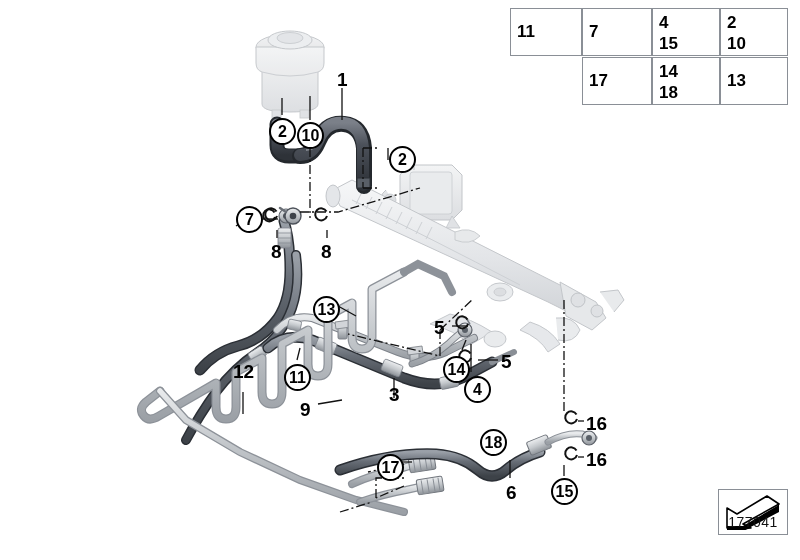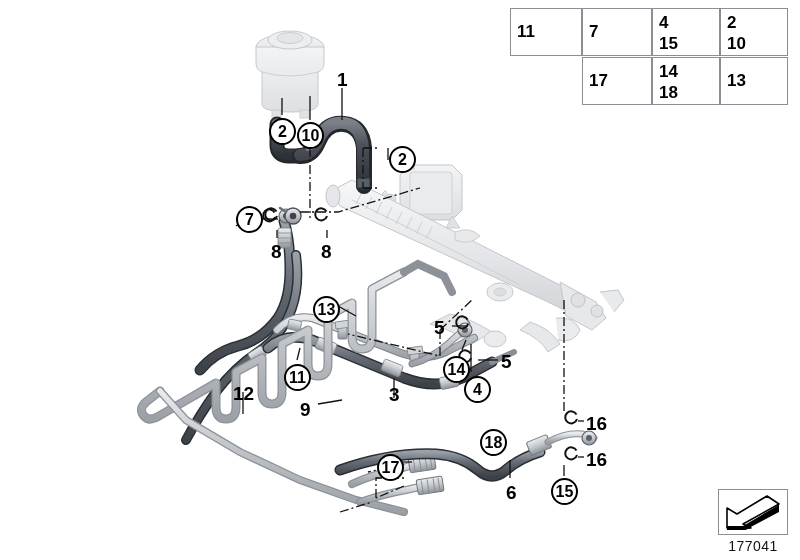--- a/index.html
+++ b/index.html
@@ -60,21 +60,21 @@
 
   
   #idbox{
     position:absolute;left:718px;top:489px;
     width:70px;height:46px;
     border:1px solid #8a8f96;
     background:#fff;
     box-sizing:border-box;
   }
   #idnum{
-    position:absolute;left:718px;top:538px;width:70px;
+    position:absolute;left:718px;top:514px;width:70px;
     text-align:center;
     font-size:14px;letter-spacing:.5px;
     font-family:"Liberation Sans", sans-serif;
     color:#111;
   }
 </style>
 </head>
 <body>
 
 <div id="stage">
@@ -375,21 +375,21 @@
       <div class="circ" style="left: 389px; top: 146px;">2</div>
       <div class="circ" style="left: 236px; top: 206px;">7</div>
       <div class="lbl" style="left: 271px; top: 242px;">8</div>
       <div class="lbl" style="left: 321px; top: 242px;">8</div>
       <div class="circ" style="left: 313px; top: 296px;">13</div>
       <div class="lbl" style="left: 434px; top: 318px;">5</div>
       <div class="lbl" style="left: 501px; top: 352px;">5</div>
       <div class="circ" style="left: 443px; top: 356px;">14</div>
       <div class="circ" style="left: 464px; top: 376px;">4</div>
       <div class="circ" style="left: 284px; top: 364px;">11</div>
-      <div class="lbl" style="left: 233px; top: 384px;">12</div>
+      <div class="lbl" style="left: 233px; top: 362px;">12</div>
       <div class="lbl" style="left: 300px; top: 400px;">9</div>
       <div class="lbl" style="left: 389px; top: 385px;">3</div>
       <div class="lbl" style="left: 586px; top: 414px;">16</div>
       <div class="lbl" style="left: 586px; top: 450px;">16</div>
       <div class="circ" style="left: 480px; top: 429px;">18</div>
       <div class="circ" style="left: 377px; top: 454px;">17</div>
       <div class="lbl" style="left: 506px; top: 483px;">6</div>
       <div class="circ" style="left: 551px; top: 478px;">15</div>
     </div>
 

